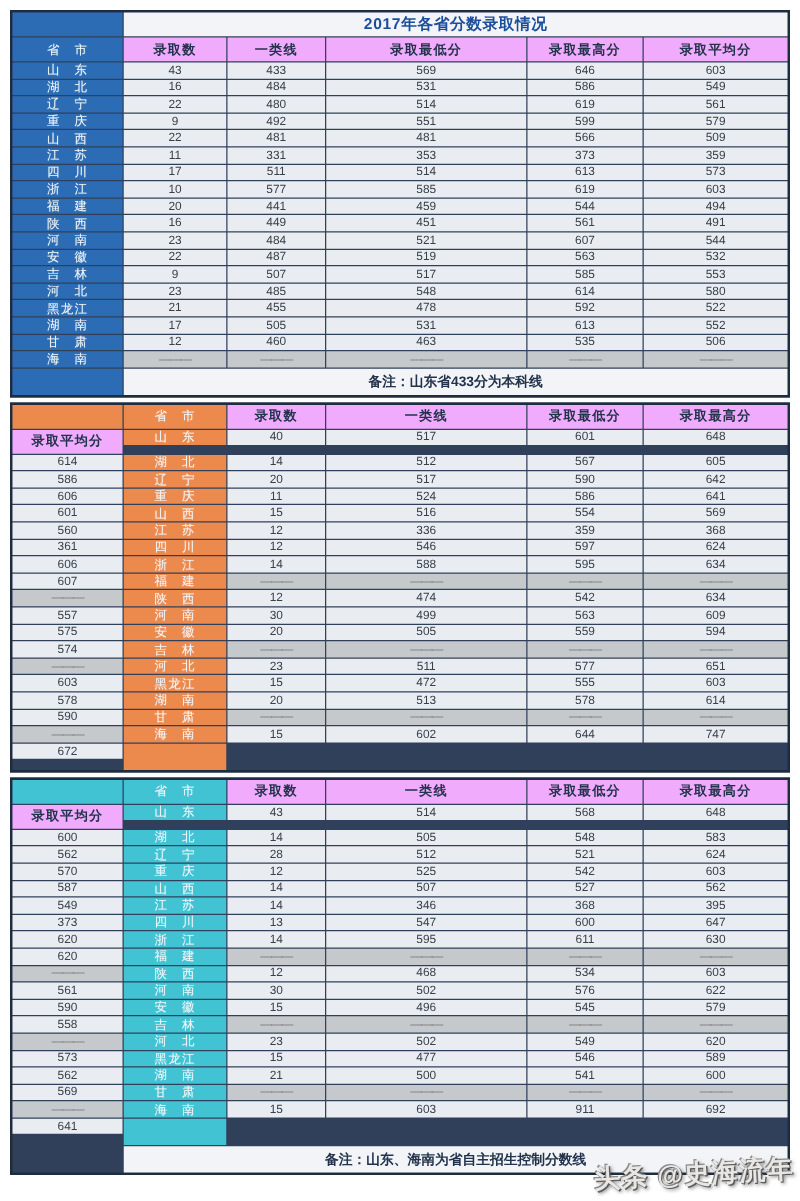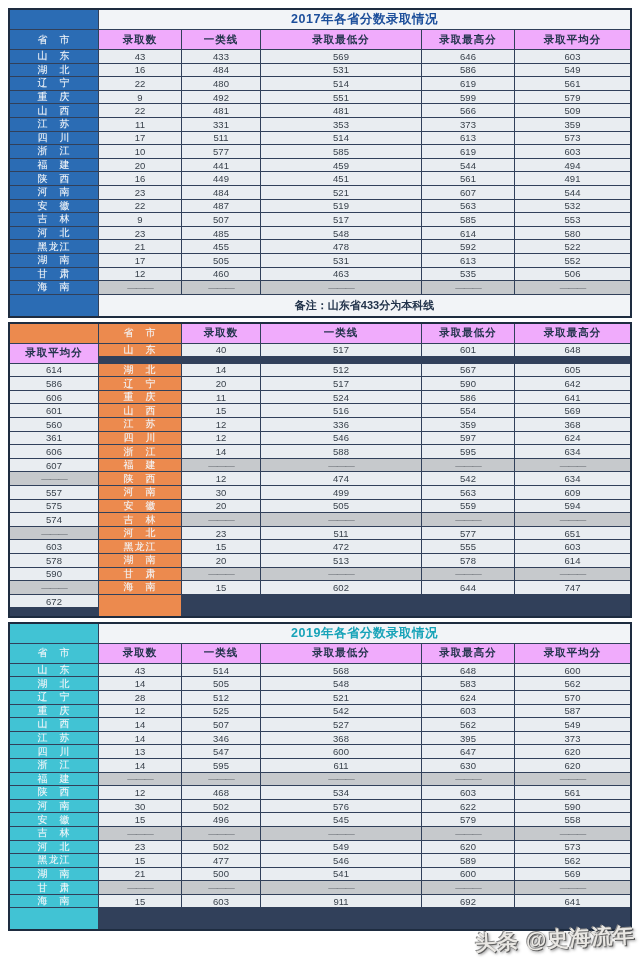--- a/index.html
+++ b/index.html
@@ -321,21 +321,20 @@
       <div class="cell corner h-data province-label">海　南</div>
       <div class="cell data h-data">15</div>
       <div class="cell data h-data">602</div>
       <div class="cell data h-data">644</div>
       <div class="cell data h-data">747</div>
       <div class="cell data h-data">672</div>
       <div class="cell corner h-note"></div>
     </section>
   <section class="score-table" style="--accent: #41c3d4; --title-color: #17a3b8;">
       <div class="cell corner h-title"></div>
-      <div class="cell title-cell h-title">2019年各省分数录取情况</div>
       <div class="cell corner h-head province-label">省　市</div>
       <div class="cell head h-head">录取数</div>
       <div class="cell head h-head">一类线</div>
       <div class="cell head h-head">录取最低分</div>
       <div class="cell head h-head">录取最高分</div>
       <div class="cell head h-head">录取平均分</div>
       <div class="cell corner h-data province-label">山　东</div>
       <div class="cell data h-data">43</div>
       <div class="cell data h-data">514</div>
       <div class="cell data h-data">568</div>
@@ -437,16 +436,17 @@
       <div class="cell data h-data missing">———</div>
       <div class="cell data h-data missing">———</div>
       <div class="cell data h-data missing">———</div>
       <div class="cell corner h-data province-label">海　南</div>
       <div class="cell data h-data">15</div>
       <div class="cell data h-data">603</div>
       <div class="cell data h-data">911</div>
       <div class="cell data h-data">692</div>
       <div class="cell data h-data">641</div>
       <div class="cell corner h-note"></div>
+      <div class="cell note-cell h-note">备注：山东、海南为省自主招生控制分数线</div>
     </section>
 </div>
 
 <div class="watermark">头条 @史海流年</div>
 
 </body></html>

